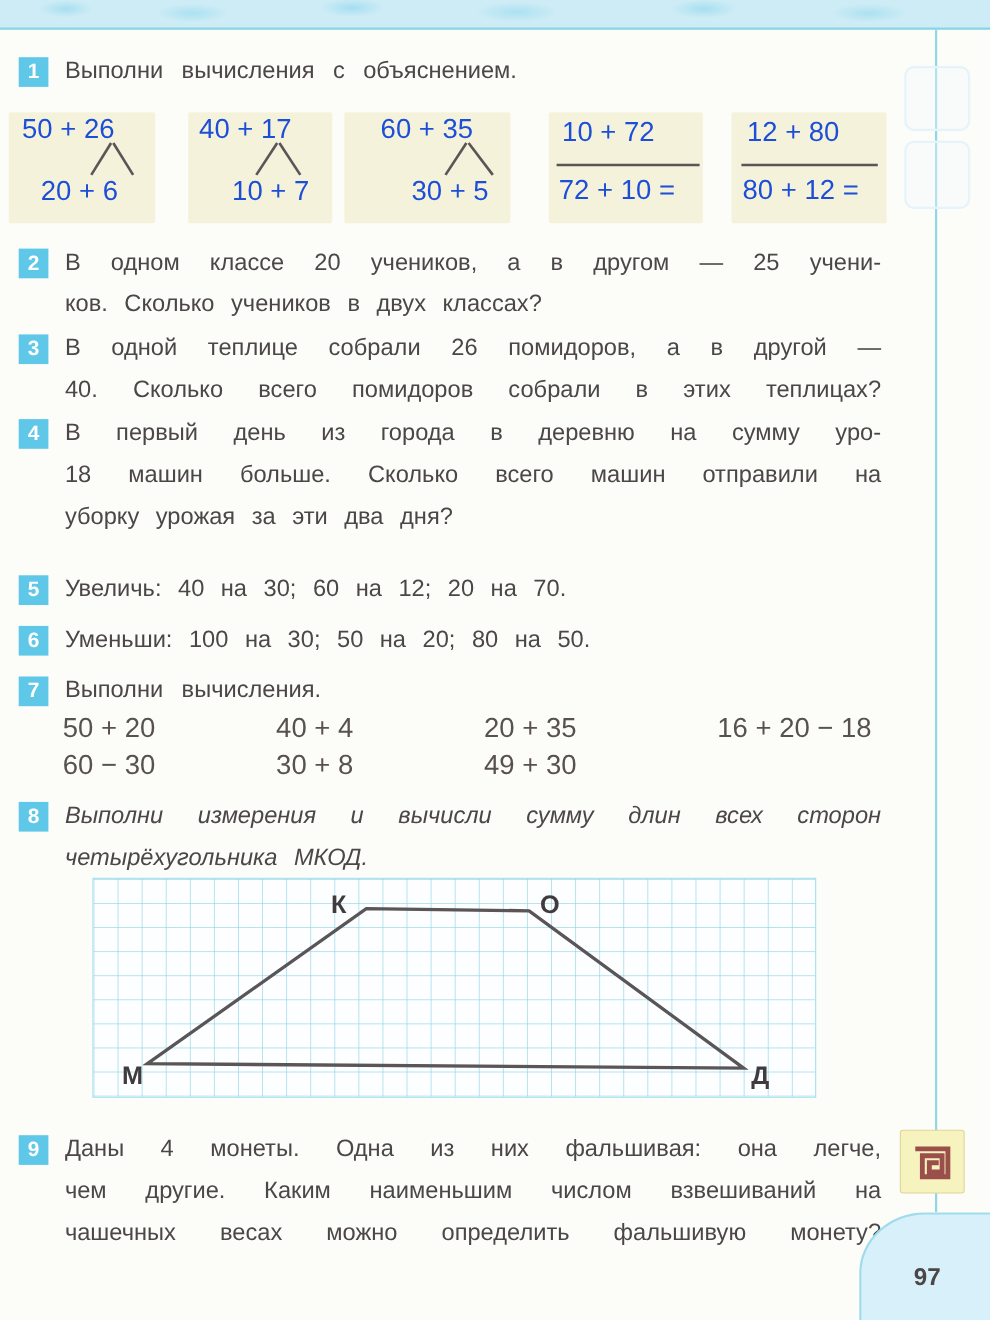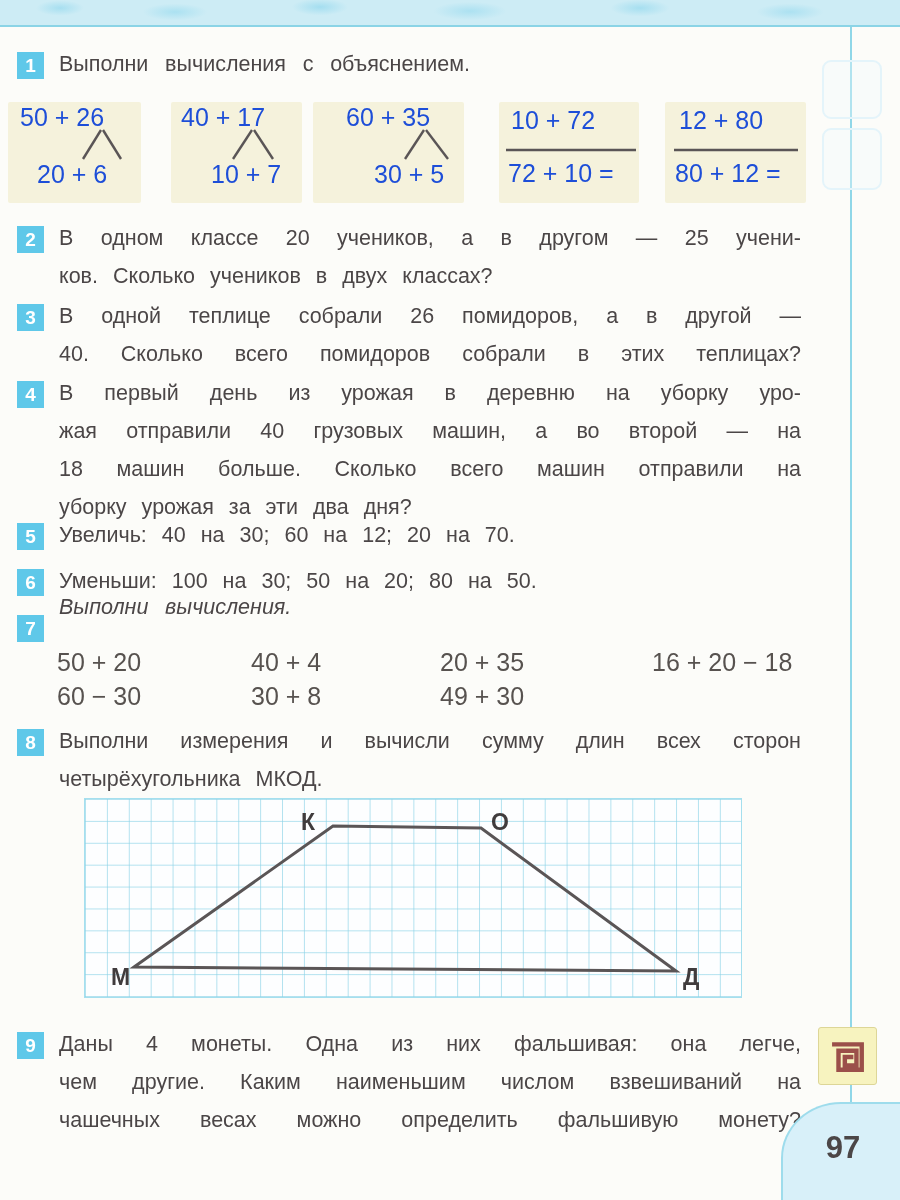--- a/index.html
+++ b/index.html
@@ -56,22 +56,22 @@
     position:absolute;left:818px;top:1027px;width:57px;height:56px;
     background:#f7f3bf;border:1px solid #ddd697;border-radius:3px;
     display:flex;align-items:center;justify-content:center;
   }
   .page-corner{
     position:absolute;left:781px;top:1102px;width:119px;height:98px;
     background:#d8f0f9;border-top:2px solid #9edcec;border-left:2px solid #9edcec;
     border-top-left-radius:60px 56px;
   }
   .page-num{
-    position:absolute;left:30px;top:26px;width:60px;text-align:center;
-    font-weight:bold;font-size:31px;color:#4b4647;
+    position:absolute;left:30px;top:44px;width:60px;text-align:center;
+    font-weight:bold;font-size:22px;color:#4b4647;
   }
 </style>
 </head>
 <body>
 
 <div class="top-band"></div>
 <div class="margin-line"></div>
 <div class="ghost-box" style="left:822px;top:60px;width:56px;height:55px;"></div>
 <div class="ghost-box" style="left:822px;top:128px;width:56px;height:58px;"></div>
 
@@ -118,58 +118,57 @@
 </div>
 
 <div class="badge" style="top:304px;">3</div>
 <div class="para" style="top:297px;">
   <div class="line">В одной теплице собрали 26 помидоров, а в другой —</div>
   <div class="line">40. Сколько всего помидоров собрали в этих теплицах?</div>
 </div>
 
 <div class="badge" style="top:381px;">4</div>
 <div class="para" style="top:374px;">
-  <div class="line">В первый день из урожая в деревню на уборку уро-</div>
-  <div class="line">жая отправили 40 грузовых машин, а во второй — на</div>
+  <div class="line">В первый день из города в деревню на сумму уро-</div>
   <div class="line">18 машин больше. Сколько всего машин отправили на</div>
   <div class="line last">уборку урожая за эти два дня?</div>
 </div>
 
 <div class="badge" style="top:523px;">5</div>
 <div class="para" style="top:516px;">
   <div class="line head" style="word-spacing:0.42em;">Увеличь: 40 на 30; 60 на 12; 20 на 70.</div>
 </div>
 
 <div class="badge" style="top:569px;">6</div>
 <div class="para" style="top:562px;">
   <div class="line head" style="word-spacing:0.42em;">Уменьши: 100 на 30; 50 на 20; 80 на 50.</div>
 </div>
 
 <div class="badge" style="top:615px;">7</div>
-<div class="para" style="top:588px;font-style:italic;">
+<div class="para" style="top:608px;">
   <div class="line head">Выполни вычисления.</div>
 </div>
 <div class="col" style="left:57px;">
   <div>50 + 20</div>
   <div>60 − 30</div>
 </div>
 <div class="col" style="left:251px;">
   <div>40 + 4</div>
   <div>30 + 8</div>
 </div>
 <div class="col" style="left:428px;margin-left:12px;">
   <div>20 + 35</div>
   <div>49 + 30</div>
 </div>
 <div class="col" style="left:624px;margin-left:28px;">
   <div>16 + 20 − 18</div>
 </div>
 
 <div class="badge" style="top:729px;">8</div>
-<div class="para" style="top:722px;">
+<div class="para" style="top:722px;font-style:italic;">
   <div class="line">Выполни измерения и вычисли сумму длин всех сторон</div>
   <div class="line last">четырёхугольника МКОД.</div>
 </div>
 
 <div class="grid-fig">
   <svg width="656" height="198">
     <polygon points="49,168 248,27 396,29 591,172" fill="none" stroke="#5a5556" stroke-width="3" stroke-linejoin="miter"></polygon>
     <text class="vlabel" x="216" y="31">К</text>
     <text class="vlabel" x="406" y="31">О</text>
     <text class="vlabel" x="26" y="186">М</text>

